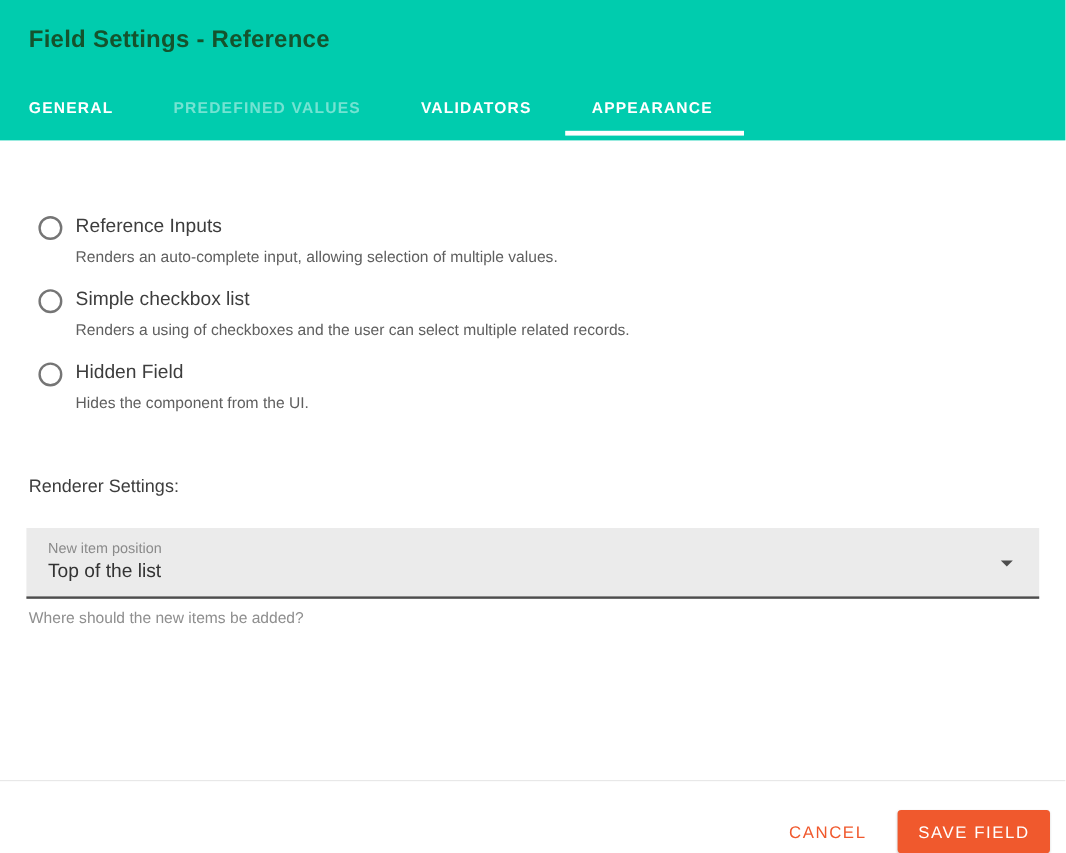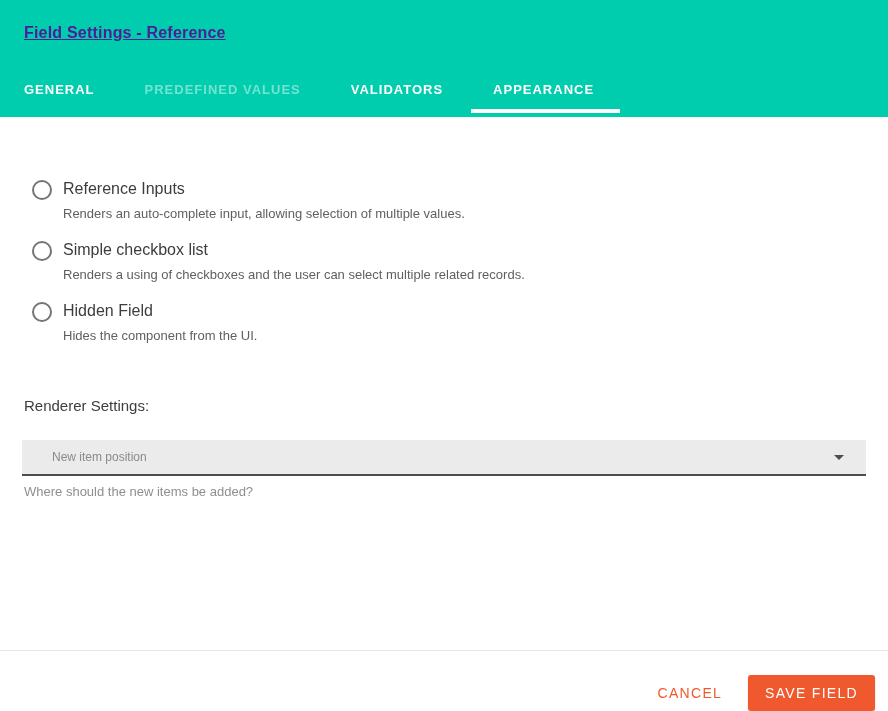--- a/index.html
+++ b/index.html
@@ -12,26 +12,25 @@
   .dialog { width: 888px; height: 711px; background: #fff; display: flex; flex-direction: column; }
 
   
   .header {
     background: #00ccae;
     height: 117px;
     padding: 21px 24px 0 24px;
     flex: 0 0 auto;
   }
   .header h1 {
-    color: #4c1d95;
-    font-size: 16px;
+    color: #14532d;
+    font-size: 20px;
     line-height: 24px;
     font-weight: bold;
     letter-spacing: 0.2px;
-    text-decoration: underline;
   }
   .tabs {
     margin-top: 37px;
     display: flex;
     align-items: flex-start;
   }
   .tab {
     position: relative;
     display: inline-block;
     margin-right: 50px;
@@ -107,21 +106,21 @@
     color: #3d3d3d;
     font-size: 15px;
     line-height: 20px;
   }
 
   
   .select-field {
     margin: 24px 22px 0 22px;
     background: #ebebeb;
     border-bottom: 2px solid #4d4d4d;
-    padding: 10px 40px 10px 30px;
+    padding: 10px 40px 10px 18px;
     position: relative;
     cursor: pointer;
   }
   .select-label {
     color: #8a8a8a;
     font-size: 12px;
     line-height: 14px;
   }
   .select-value {
     color: #333333;
@@ -230,20 +229,21 @@
           <div class="option-desc">Hides the component from the UI.</div>
         </span>
       </div>
 
     </div>
 
     <div class="renderer-heading">Renderer Settings:</div>
 
     <div class="select-field">
       <div class="select-label">New item position</div>
+      <div class="select-value">Top of the list</div>
       <span class="select-arrow"></span>
     </div>
     <div class="select-helper">Where should the new items be added?</div>
 
   </div>
 
   <div class="footer">
     <hr class="divider">
     <div class="actions">
       <button class="btn-cancel">CANCEL</button>

